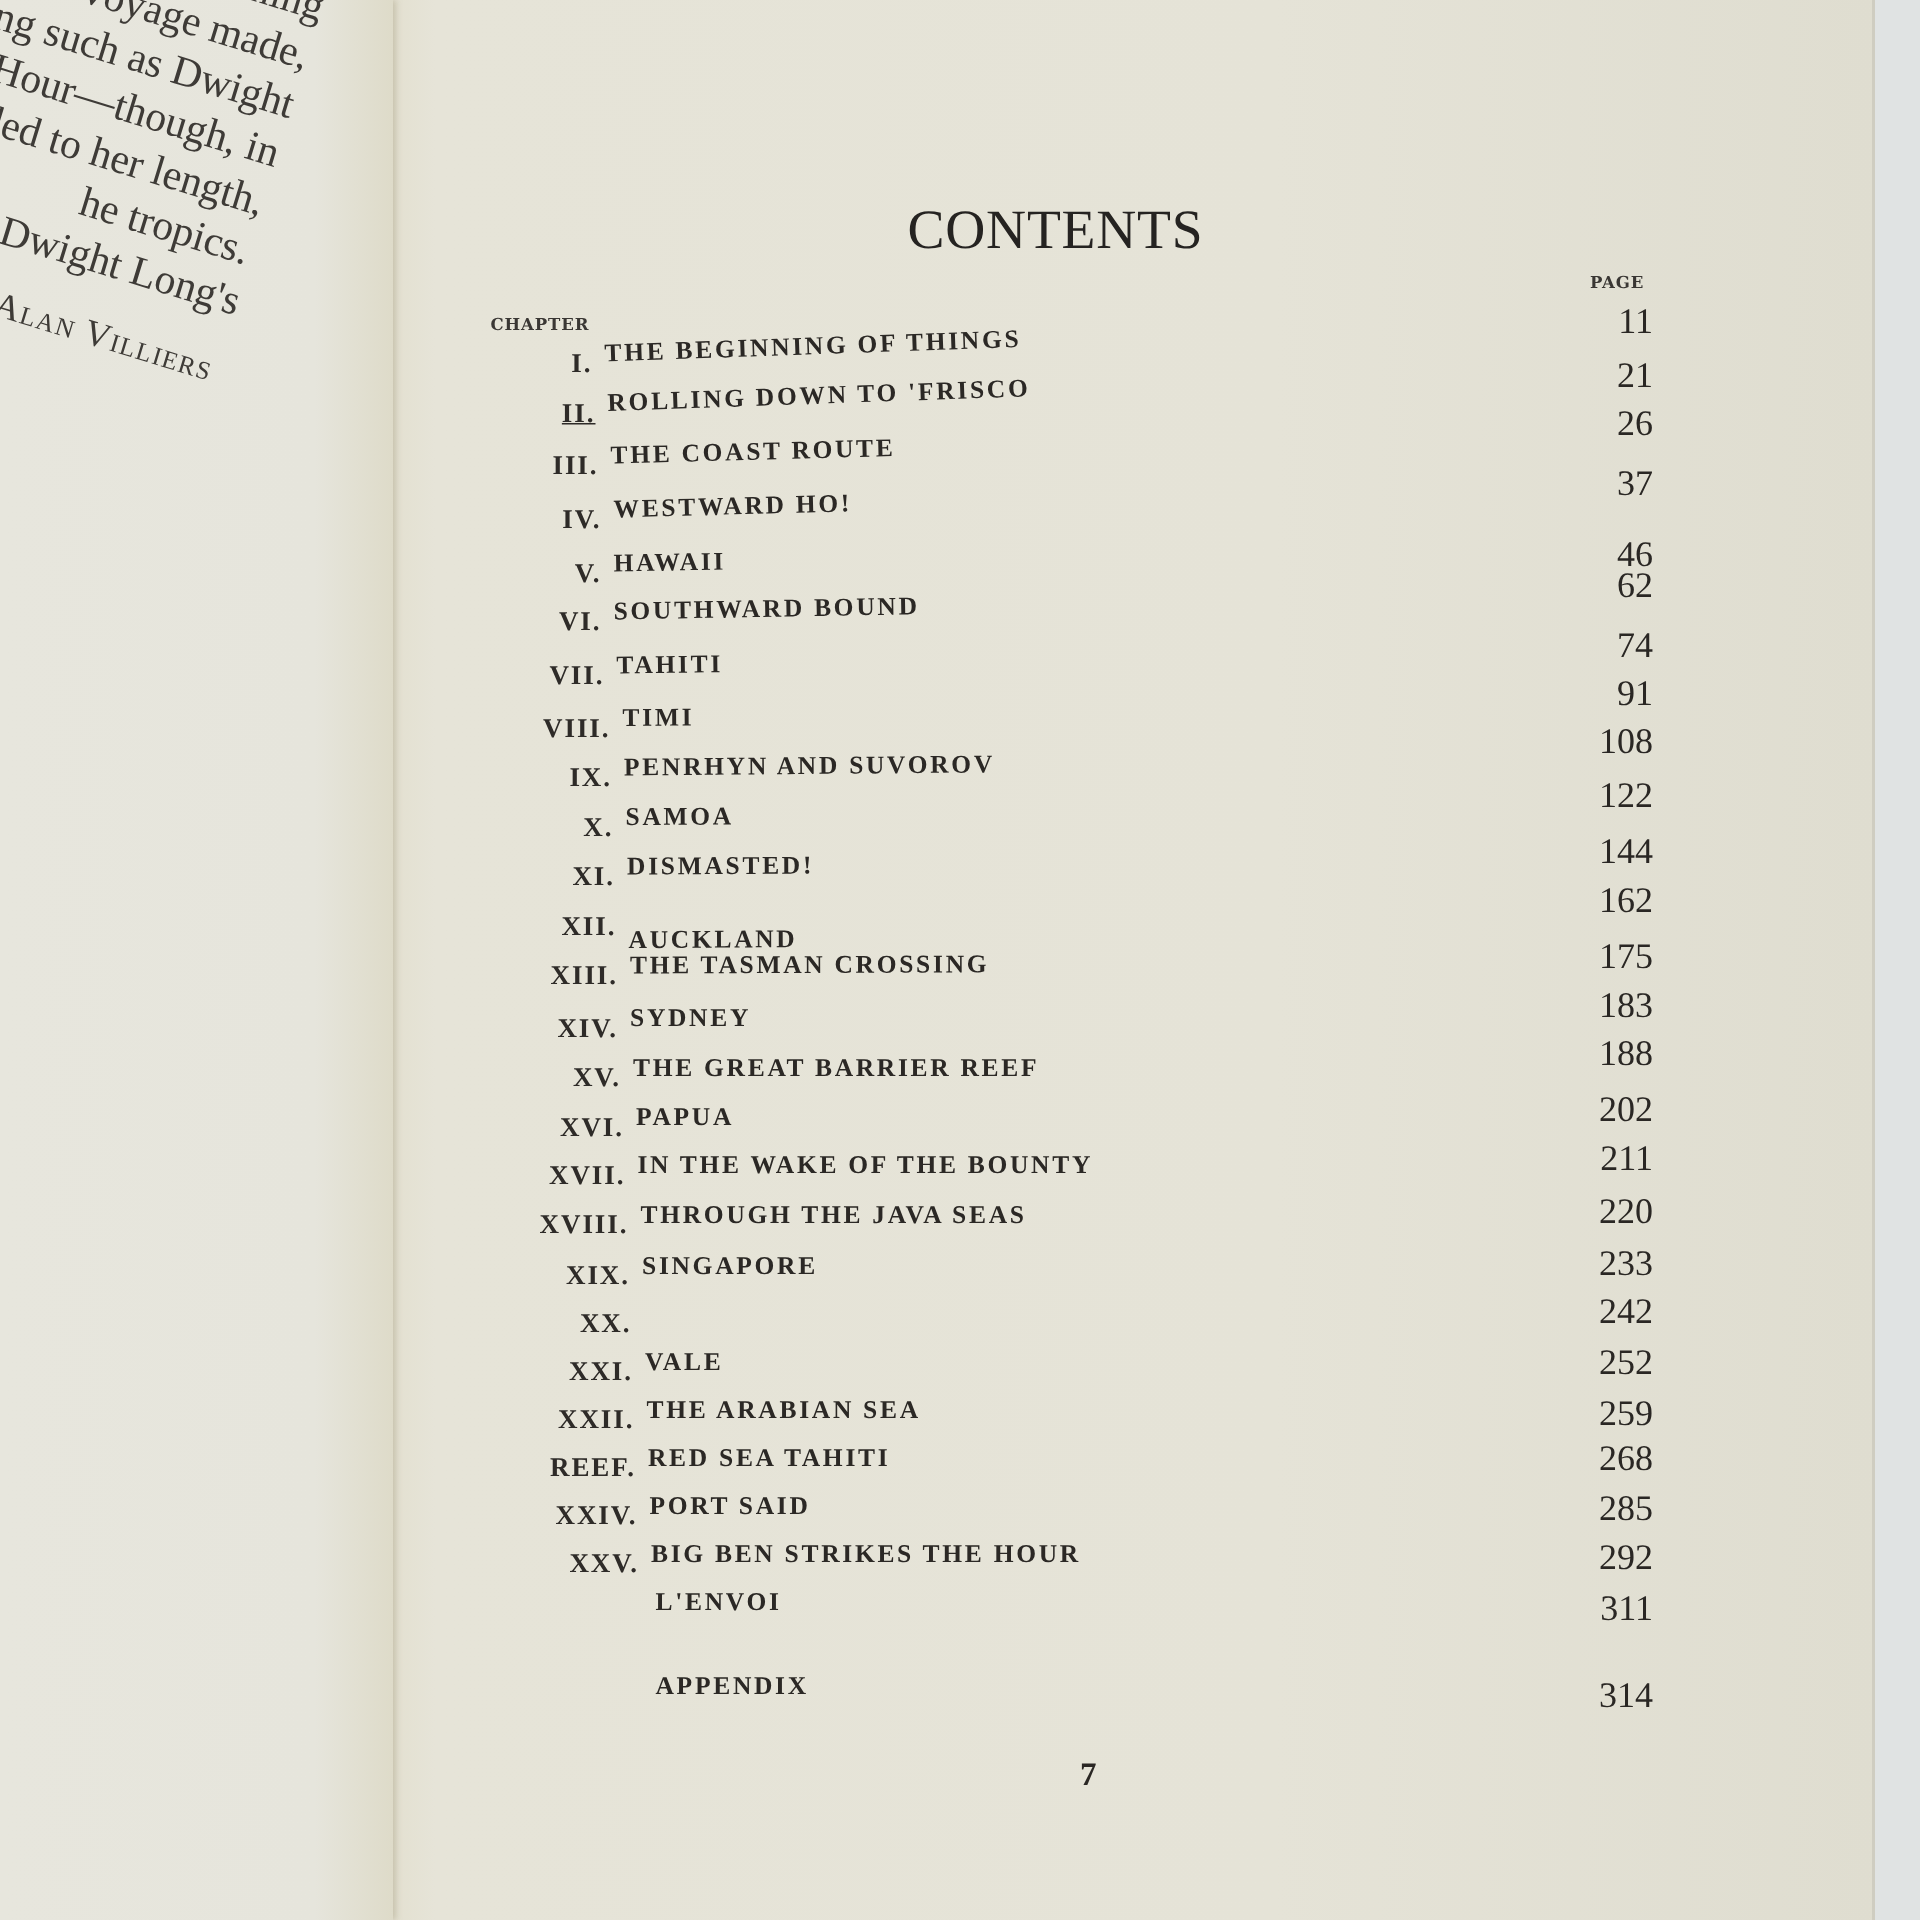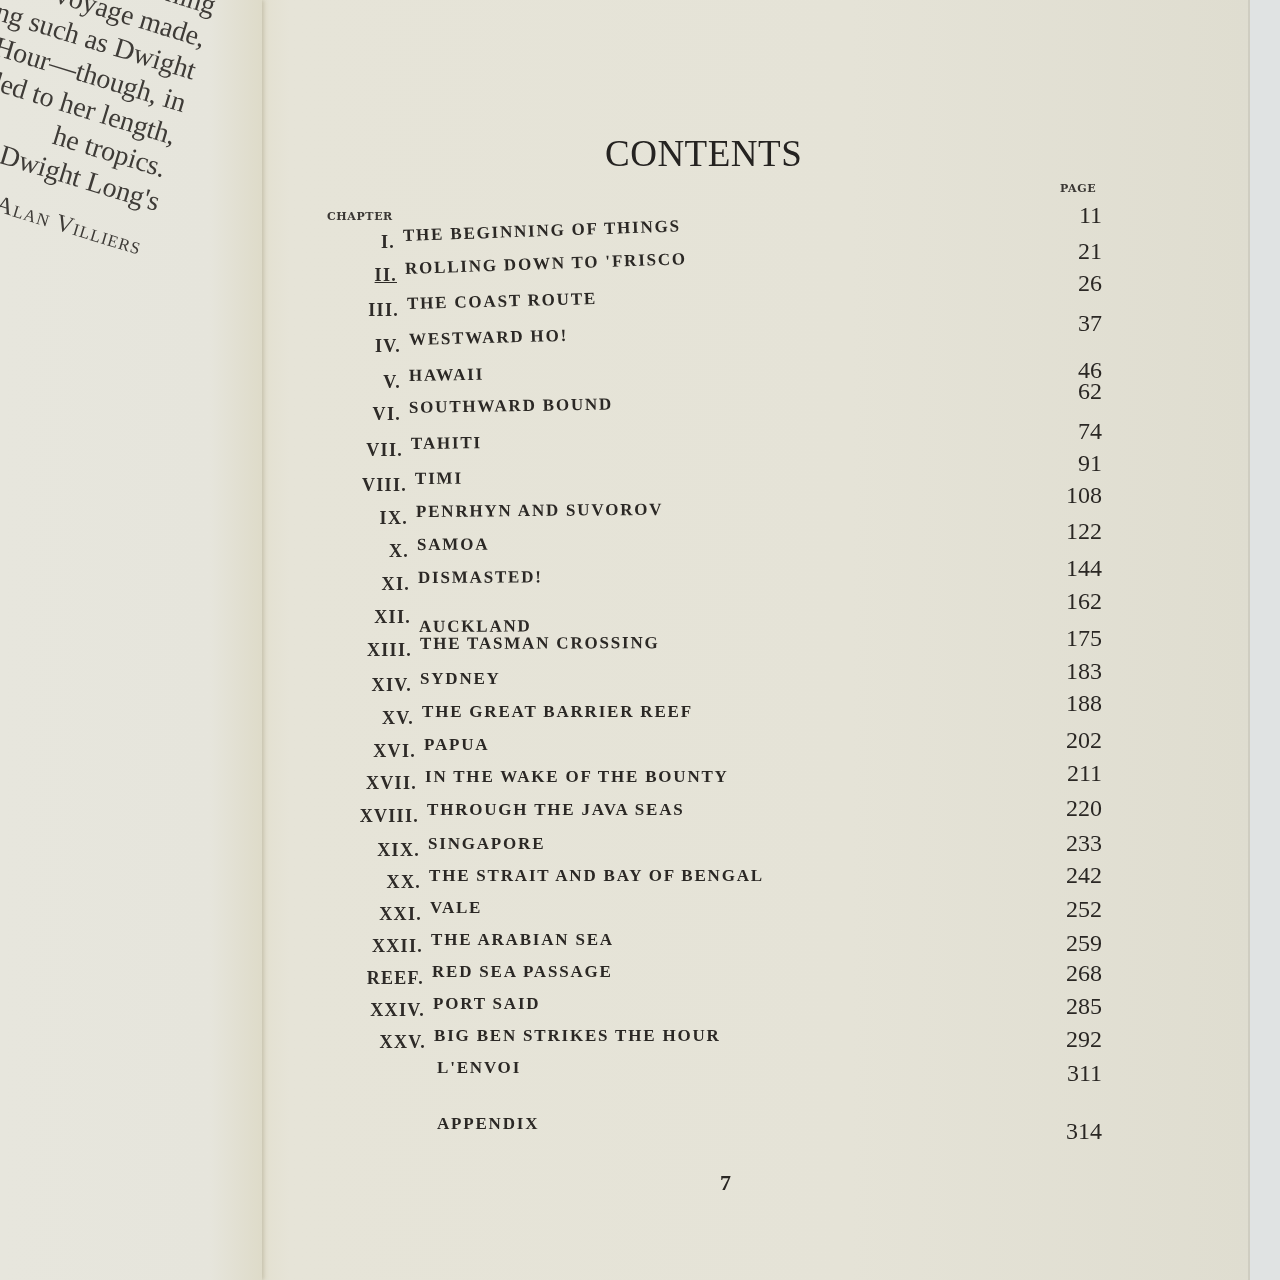--- a/index.html
+++ b/index.html
@@ -167,36 +167,35 @@
       <span class="toc-title" style="left: 427px; top: 800px; transform: rotate(0deg); transform-origin: 0px 50%;">THROUGH THE JAVA SEAS</span>
       <span class="toc-page" style="top: 795px;">220</span>
     </div>
     <div class="toc-row" style="top: 0px;">
       <span class="toc-num" style="left: 320px; top: 840px;">XIX.</span>
       <span class="toc-title" style="left: 428px; top: 834px; transform: rotate(0deg); transform-origin: 0px 50%;">SINGAPORE</span>
       <span class="toc-page" style="top: 830px;">233</span>
     </div>
     <div class="toc-row" style="top: 0px;">
       <span class="toc-num" style="left: 321px; top: 872px;">XX.</span>
-      <span class="toc-title" style="left: 429px; top: 866px; transform: rotate(0deg); transform-origin: 0px 50%;">THE STRAIT AND BAY OF BENGAL</span>
       <span class="toc-page" style="top: 862px;">242</span>
     </div>
     <div class="toc-row" style="top: 0px;">
       <span class="toc-num" style="left: 322px; top: 904px;">XXI.</span>
       <span class="toc-title" style="left: 430px; top: 898px; transform: rotate(0deg); transform-origin: 0px 50%;">VALE</span>
       <span class="toc-page" style="top: 896px;">252</span>
     </div>
     <div class="toc-row" style="top: 0px;">
       <span class="toc-num" style="left: 323px; top: 936px;">XXII.</span>
       <span class="toc-title" style="left: 431px; top: 930px; transform: rotate(0deg); transform-origin: 0px 50%;">THE ARABIAN SEA</span>
       <span class="toc-page" style="top: 930px;">259</span>
     </div>
     <div class="toc-row" style="top: 0px;">
       <span class="toc-num" style="left: 324px; top: 968px;">REEF.</span>
-      <span class="toc-title" style="left: 432px; top: 962px; transform: rotate(0deg); transform-origin: 0px 50%;">RED SEA PASSAGE</span>
+      <span class="toc-title" style="left: 432px; top: 962px; transform: rotate(0deg); transform-origin: 0px 50%;">RED SEA TAHITI</span>
       <span class="toc-page" style="top: 960px;">268</span>
     </div>
     <div class="toc-row" style="top: 0px;">
       <span class="toc-num" style="left: 325px; top: 1000px;">XXIV.</span>
       <span class="toc-title" style="left: 433px; top: 994px; transform: rotate(0deg); transform-origin: 0px 50%;">PORT SAID</span>
       <span class="toc-page" style="top: 993px;">285</span>
     </div>
     <div class="toc-row" style="top: 0px;">
       <span class="toc-num" style="left: 326px; top: 1032px;">XXV.</span>
       <span class="toc-title" style="left: 434px; top: 1026px; transform: rotate(0deg); transform-origin: 0px 50%;">BIG BEN STRIKES THE HOUR</span>

